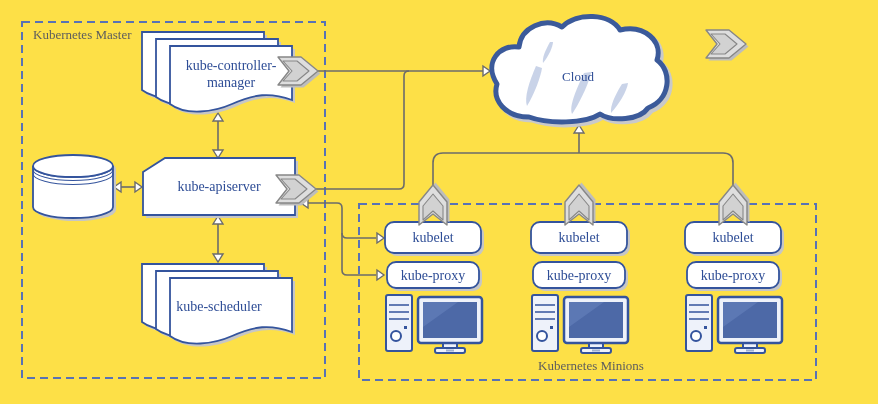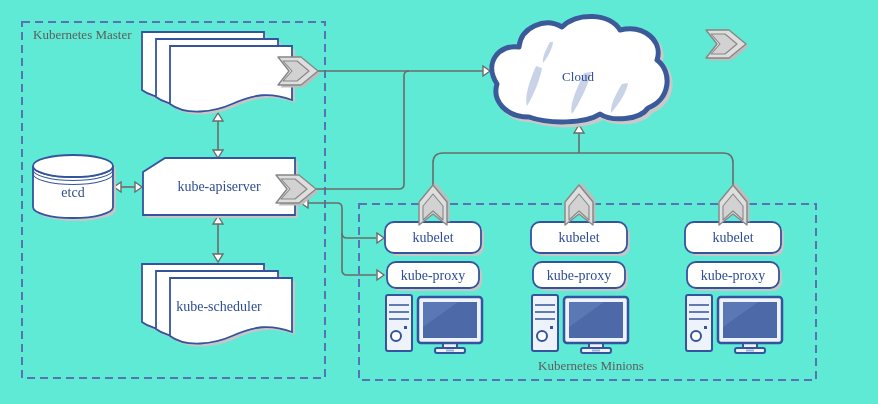--- a/index.html
+++ b/index.html
@@ -1,20 +1,20 @@
 <!DOCTYPE html>
 <html style="--node-border: #34549d; --node-text: #2e4d96; --line: #6b6b6b; --dashed-border: #5872b5; --label-text: #5d5d5d; --connector-fill: #dcdcdc; --connector-stroke: #878787; --screen-fill: #4d69a7; --cloud-highlight: #c9d3e8;"><head>
 <meta charset="utf-8">
 <style>
   :root{
     --node-border:#34549d; --node-text:#2e4d96; --line:#6b6b6b;
     --dashed-border:#5872b5; --label-text:#5d5d5d;
   }
   html,body{margin:0;padding:0;background:#ffffff;}
-  #stage{position:relative;width:878px;height:404px;background:#5eead4;overflow:hidden;
+  #stage{position:relative;width:878px;height:404px;background:#fde047;overflow:hidden;
          font-family:"Liberation Serif","DejaVu Serif",serif;}
   #gfx{position:absolute;left:0;top:0;}
   .lbl{position:absolute;color:var(--node-text);font-size:14px;line-height:17px;
        display:flex;align-items:center;justify-content:center;text-align:center;}
   .gray{color:var(--label-text);font-size:13px;justify-content:flex-start;text-align:left;}
   .center{justify-content:center;text-align:center;}
 </style>
 </head>
 <body>
 
@@ -132,22 +132,25 @@
   <use href="#cc" transform="translate(278,57)"></use>
   <use href="#cc" transform="translate(276,175)"></use>
   <use href="#cc" transform="translate(706,30)"></use>
   <use href="#cc" transform="translate(419,225) rotate(-90)"></use>
   <use href="#cc" transform="translate(565,225) rotate(-90)"></use>
   <use href="#cc" transform="translate(719,225) rotate(-90)"></use>
 </svg>
 
   <div class="lbl gray" style="left:33px;top:25px;width:140px;height:18px">Kubernetes Master</div>
 
+  <div class="lbl" style="left:170px;top:48px;width:122px;height:52px;flex-direction:column">
+    <span>kube-controller-</span>
+    <span>manager</span>
+  </div>
 
-  <div class="lbl" style="left:33px;top:174px;width:80px;height:36px">etcd</div>
 
   <div class="lbl" style="left:143px;top:158px;width:152px;height:57px">kube-apiserver</div>
 
   <div class="lbl" style="left:170px;top:282px;width:98px;height:48px">kube-scheduler</div>
 
   <div class="lbl" style="left:518px;top:62px;width:120px;height:28px;font-size:13px">Cloud</div>
 
 
   <div class="lbl gray center" style="left:476px;top:356px;width:230px;height:18px">Kubernetes Minions</div>
 

